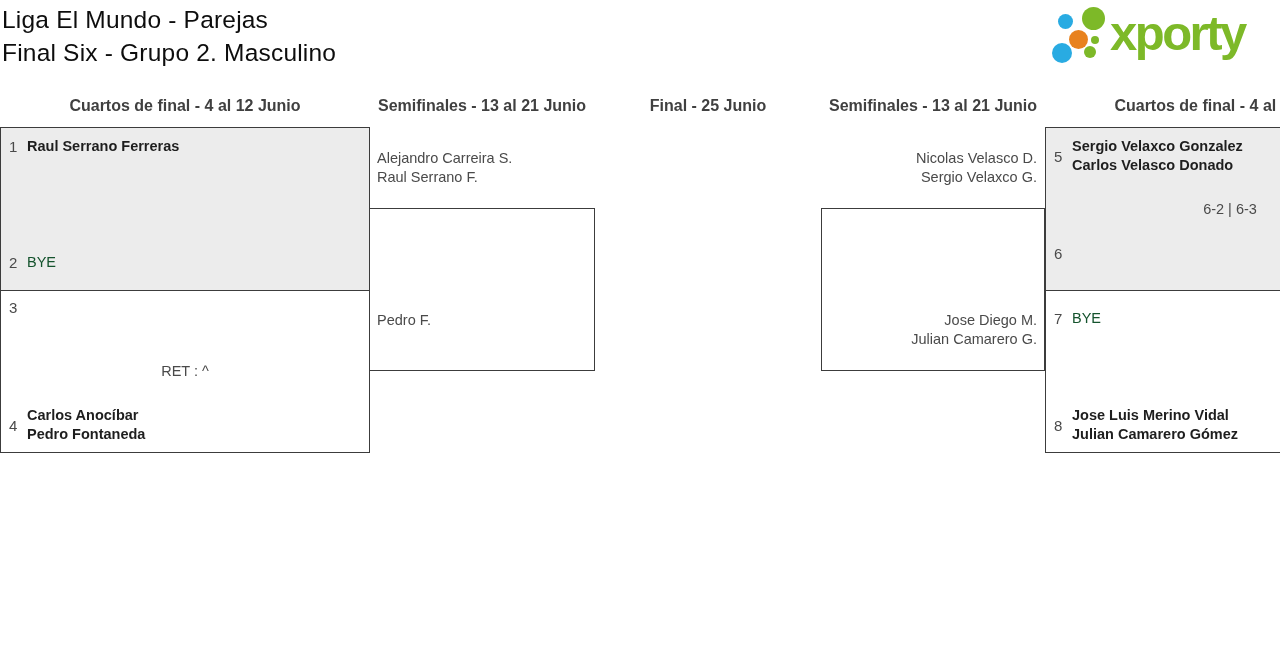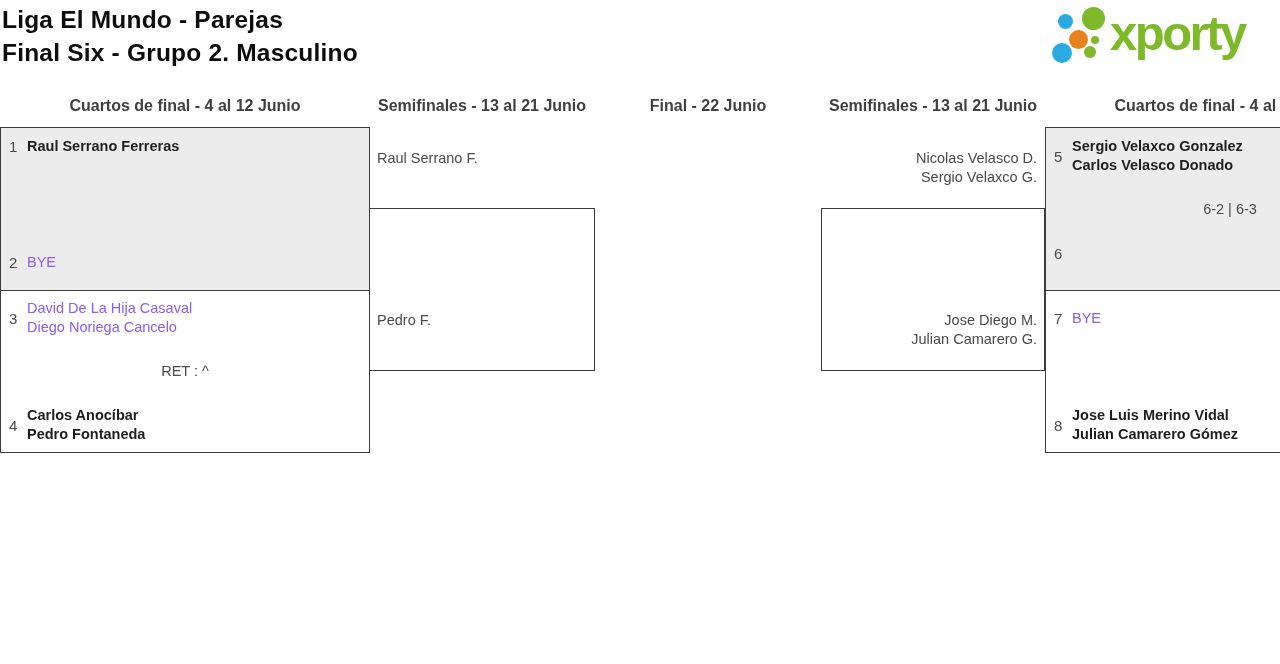--- a/index.html
+++ b/index.html
@@ -6,21 +6,21 @@
   html,body { background:#fff; }
   .stage {
     position:relative; width:1280px; height:664px;
     overflow:hidden; background:#ffffff;
     font-family:"Liberation Sans", sans-serif;
     color:#3d3d3d;
   }
   
   .page-title {
     position:absolute; left:2px; top:3px;
-    font-size:24.5px; font-weight:700; line-height:33px;
+    font-size:24.5px; font-weight:400; line-height:33px;
     color:#0d0d0d; letter-spacing:0.2px;
   }
   .logo { position:absolute; left:1048px; top:0; width:232px; height:75px; cursor:pointer;text-decoration:underline; }
   .dot { position:absolute; border-radius:50%; }
   .dot-b1 { left:10px; top:14px; width:15px; height:15px; background:#29abe2; }
   .dot-g1 { left:34px; top:7px;  width:23px; height:23px; background:#7db928; }
   .dot-o1 { left:21px; top:30px; width:19px; height:19px; background:#e8821e; }
   .dot-g2 { left:43px; top:36px; width:8px;  height:8px;  background:#7db928; }
   .dot-b2 { left:4px;  top:43px; width:20px; height:20px; background:#29abe2; }
   .dot-g3 { left:36px; top:46px; width:12px; height:12px; background:#7db928; }
@@ -56,21 +56,21 @@
     border:1px solid #3c3c3c; background:#ffffff;
   }
   .sf-left  { left:369px; width:226px; }
   .sf-right { left:821px; width:224px; }
   
   .team {
     position:absolute; left:0; display:flex; align-items:center;
     padding-left:8px; white-space:nowrap;
   }
   .seed { width:18px; font-size:15px; color:#4a4a4a; flex:0 0 auto; }
-  .names { font-size:14.5px; line-height:19px; color:#8b5cf6; }
+  .names { font-size:14.5px; line-height:19px; color:#14532d; }
   .team.bold .names { font-weight:700; color:#1e1e1e; }
   .score {
     position:absolute; left:0; width:100%; text-align:center;
     font-size:14.5px; line-height:19px; color:#4a4a4a; white-space:nowrap;
   }
   
   .slot-label {
     position:absolute; font-size:14.5px; line-height:19px;
     color:#4a4a4a; white-space:nowrap;
   }
@@ -92,21 +92,21 @@
     <span class="dot dot-g1"></span>
     <span class="dot dot-o1"></span>
     <span class="dot dot-g2"></span>
     <span class="dot dot-b2"></span>
     <span class="dot dot-g3"></span>
     <span class="logo-text">xporty</span>
   </div>
 
   <div class="round-header rh1">Cuartos de final - 4 al 12 Junio</div>
   <div class="round-header rh2">Semifinales - 13 al 21 Junio</div>
-  <div class="round-header rh3">Final - 22 Junio</div>
+  <div class="round-header rh3">Final - 25 Junio</div>
   <div class="round-header rh4">Semifinales - 13 al 21 Junio</div>
   <div class="round-header rh5">Cuartos de final - 4 al 12 Junio</div>
 
   <div class="qf-box qf-left">
     <div class="qf-top-half"></div>
 
     <div class="team bold" style="top:9px">
       <span class="seed">1</span>
       <span class="names">
         <div>Raul Serrano Ferreras</div>
@@ -114,37 +114,34 @@
     </div>
     <div class="team" style="top:125px">
       <span class="seed">2</span>
       <span class="names">
         <div>BYE</div>
       </span>
     </div>
 
     <div class="team" style="top:171px">
       <span class="seed">3</span>
-      <span class="names">
-        <div>David De La Hija Casaval</div>
-        <div>Diego Noriega Cancelo</div>
-      </span>
     </div>
     <div class="score" style="top:234px">RET : ^</div>
     <div class="team bold" style="top:278px">
       <span class="seed">4</span>
       <span class="names">
         <div>Carlos Anocíbar</div>
         <div>Pedro Fontaneda</div>
       </span>
     </div>
   </div>
 
   <div class="sf-box sf-left"></div>
   <div class="slot-label slot-left" style="top:149px">
+    <div>Alejandro Carreira S.</div>
     <div>Raul Serrano F.</div>
   </div>
   <div class="slot-label slot-left" style="top:311px">
     <div>Pedro F.</div>
   </div>
 
   <div class="sf-box sf-right"></div>
   <div class="slot-label slot-right" style="top:149px">
     <div>Nicolas Velasco D.</div>
     <div>Sergio Velaxco G.</div>

